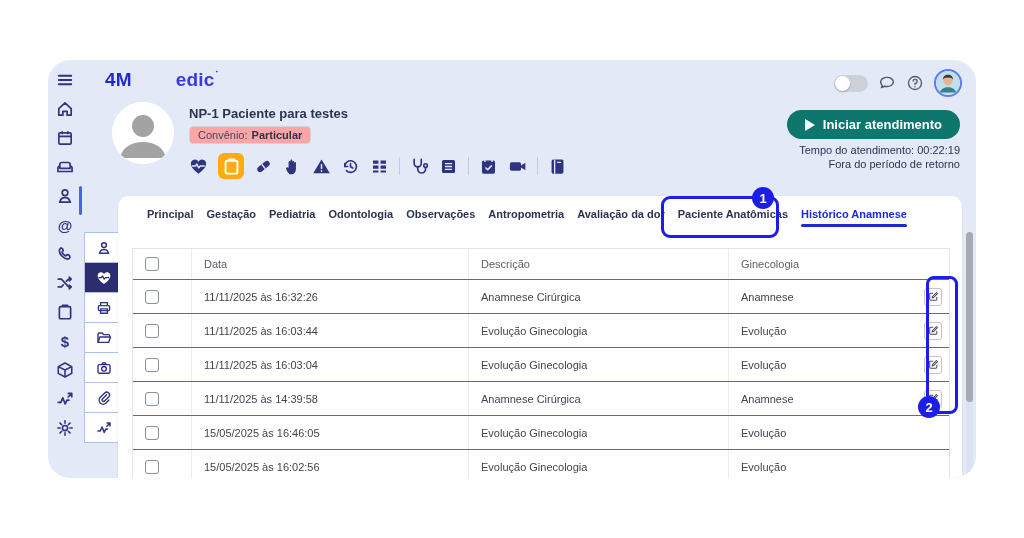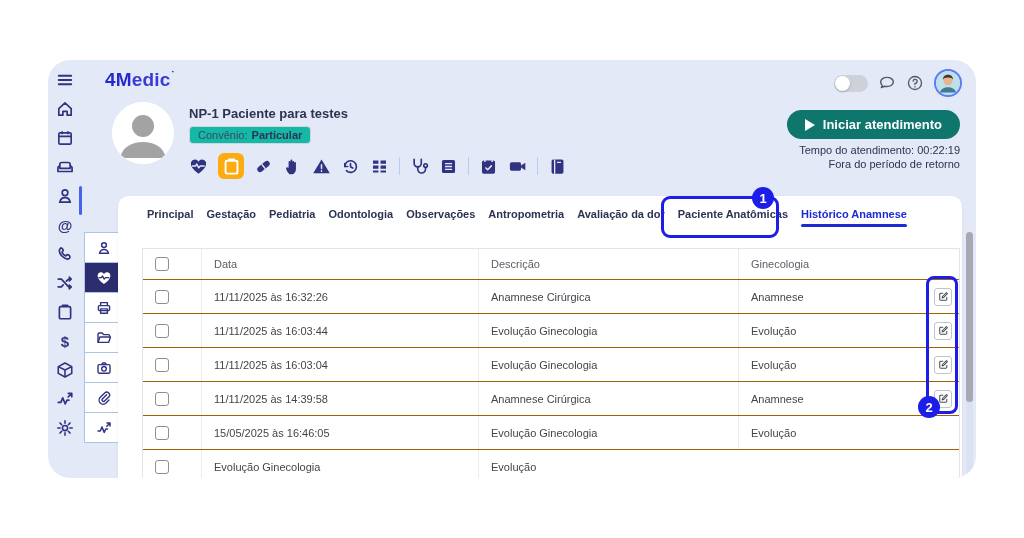--- a/index.html
+++ b/index.html
@@ -16,37 +16,37 @@
   
   .inner-sidebar{position:absolute;left:36px;top:172px;width:39px;display:flex;flex-direction:column;}
   .isb-cell{width:37px;height:29px;background:#fff;border:1px solid #a9c4e6;margin-top:-1px;display:flex;align-items:center;justify-content:center;color:#2f3380;cursor:pointer;}
   .isb-cell:first-child{margin-top:0;}
   .isb-cell.active{background:#2b2d6e;color:#fff;}
   .isb-cell svg{width:16px;height:16px;}
 
   
   .brand{position:absolute;left:57px;top:9px;font-size:19px;letter-spacing:.2px;}
   .brand .b1{color:#2428cd;font-weight:bold;}
-  .brand .b2{color:#3a3ad6;font-weight:600;}
+  .brand .b2{color:#3a3ad6;font-weight:600;margin-left:44px;}
   .brand .b3{color:#3a3ad6;font-weight:bold;font-size:12px;vertical-align:top;}
   .topbar{position:absolute;right:14px;top:9px;display:flex;align-items:center;gap:10px;}
   .toggle{width:34px;height:17px;border-radius:9px;background:#cdd1d9;position:relative;cursor:pointer;}
   .toggle .knob{position:absolute;left:1px;top:1px;width:15px;height:15px;border-radius:50%;background:#fff;box-shadow:0 1px 2px rgba(0,0,0,.25);}
   .tb-icon{color:#555a66;display:flex;align-items:center;justify-content:center;cursor:pointer;}
   .tb-icon svg{width:18px;height:18px;}
   .user-avatar{width:28px;height:28px;border-radius:50%;border:2px solid #5a7df5;overflow:hidden;box-sizing:border-box;cursor:pointer;}
 
   
   .patient{position:absolute;left:64px;top:42px;display:flex;gap:15px;}
   .p-avatar{width:62px;height:62px;border-radius:50%;background:#fff;overflow:hidden;flex:0 0 auto;}
   .p-col{padding-top:4px;}
   .p-name{font-size:13px;font-weight:bold;color:#2c3352;}
   .p-meta{display:flex;align-items:center;gap:12px;margin-top:5px;}
   .p-age{font-size:13px;color:#3f4763;}
-  .p-badge{background:#14b8a6;border:1px solid #d3d3da;border-radius:4px;padding:2px 8px;font-size:11px;color:#3f4763;}
+  .p-badge{background:#fca5a5;border:1px solid #d3d3da;border-radius:4px;padding:2px 8px;font-size:11px;color:#3f4763;}
   .p-badge b{color:#2c3352;margin-left:4px;}
   .p-icons{display:flex;align-items:center;gap:10px;margin-top:9px;color:#2f3380;}
   .p-icons svg{width:19px;height:19px;display:block;}
   .pi{cursor:pointer;display:flex;align-items:center;justify-content:center;}
   .pi.hl{width:26px;height:26px;background:#fcab10;border-radius:6px;color:#fff;}
   .pi-sep{width:1px;height:18px;background:#b9cdf0;}
 
   
   .attend{position:absolute;right:16px;top:50px;text-align:right;}
   .start-btn{display:inline-flex;align-items:center;gap:8px;background:#0f766e;color:#fff;font-weight:bold;font-size:13px;border:none;border-radius:16px;height:29px;padding:0 18px;cursor:pointer;font-family:inherit;}
@@ -55,21 +55,21 @@
   .att-line:last-child{margin-top:2px;}
 
   
   .card{position:absolute;left:70px;top:136px;width:844px;height:calc(100% - 136px);background:#fff;border-radius:10px 10px 0 0;box-shadow:0 1px 3px rgba(40,60,120,.08);}
   .tabs{display:flex;gap:13px;padding:12px 10px 0 29px;flex-wrap:nowrap;}
   .tab{font-size:11px;font-weight:bold;color:#2c3352;white-space:nowrap;cursor:pointer;}
   .tab.active{color:#1c2ad6;}
   .tab.active::after{content:"";display:block;height:3px;border-radius:2px;background:#1c2ad6;margin-top:4px;}
 
   
-  .table{position:absolute;left:14px;top:52px;width:818px;border:1px solid #e3e4e8;box-sizing:border-box;margin-left:10px;}
+  .table{position:absolute;left:14px;top:52px;width:818px;border:1px solid #e3e4e8;box-sizing:border-box;}
   .trow{display:grid;grid-template-columns:58px 277px 260px 1fr;border-top:1px solid #a16207;position:relative;}
   .trow:first-child{border-top:none;}
   .tcell{padding:0 12px;height:33px;display:flex;align-items:center;font-size:11px;color:#43454c;border-left:1px solid #ececef;overflow:hidden;white-space:nowrap;}
   .tcell:first-child{border-left:none;justify-content:flex-start;}
   .thead .tcell{height:30px;color:#5b5e66;}
   .cbx{width:12px;height:12px;border:1.5px solid #8a8f98;border-radius:3px;background:#fff;cursor:pointer;}
   .edit-btn{position:absolute;right:7px;top:50%;transform:translateY(-50%);width:18px;height:18px;border:1px solid #c2c4c9;border-radius:3px;background:#fff;display:flex;align-items:center;justify-content:center;color:#4a4d55;cursor:pointer;padding:0;}
   .edit-btn svg{width:11px;height:11px;}
 
   
@@ -425,20 +425,21 @@
             </div>
           <div class="tcell">15/05/2025 às 16:46:05</div>
           <div class="tcell">Evolução Ginecologia</div>
           <div class="tcell">Evolução</div>
         </div>
 
         <div class="trow">
           <div class="tcell">
               <span class="cbx"></span>
             </div>
+          <div class="tcell">15/05/2025 às 16:02:56</div>
           <div class="tcell">Evolução Ginecologia</div>
           <div class="tcell">Evolução</div>
         </div>
       </div>
     </div>
 
     <div class="vscroll">
         <div class="vthumb"></div>
       </div>
   </div>

